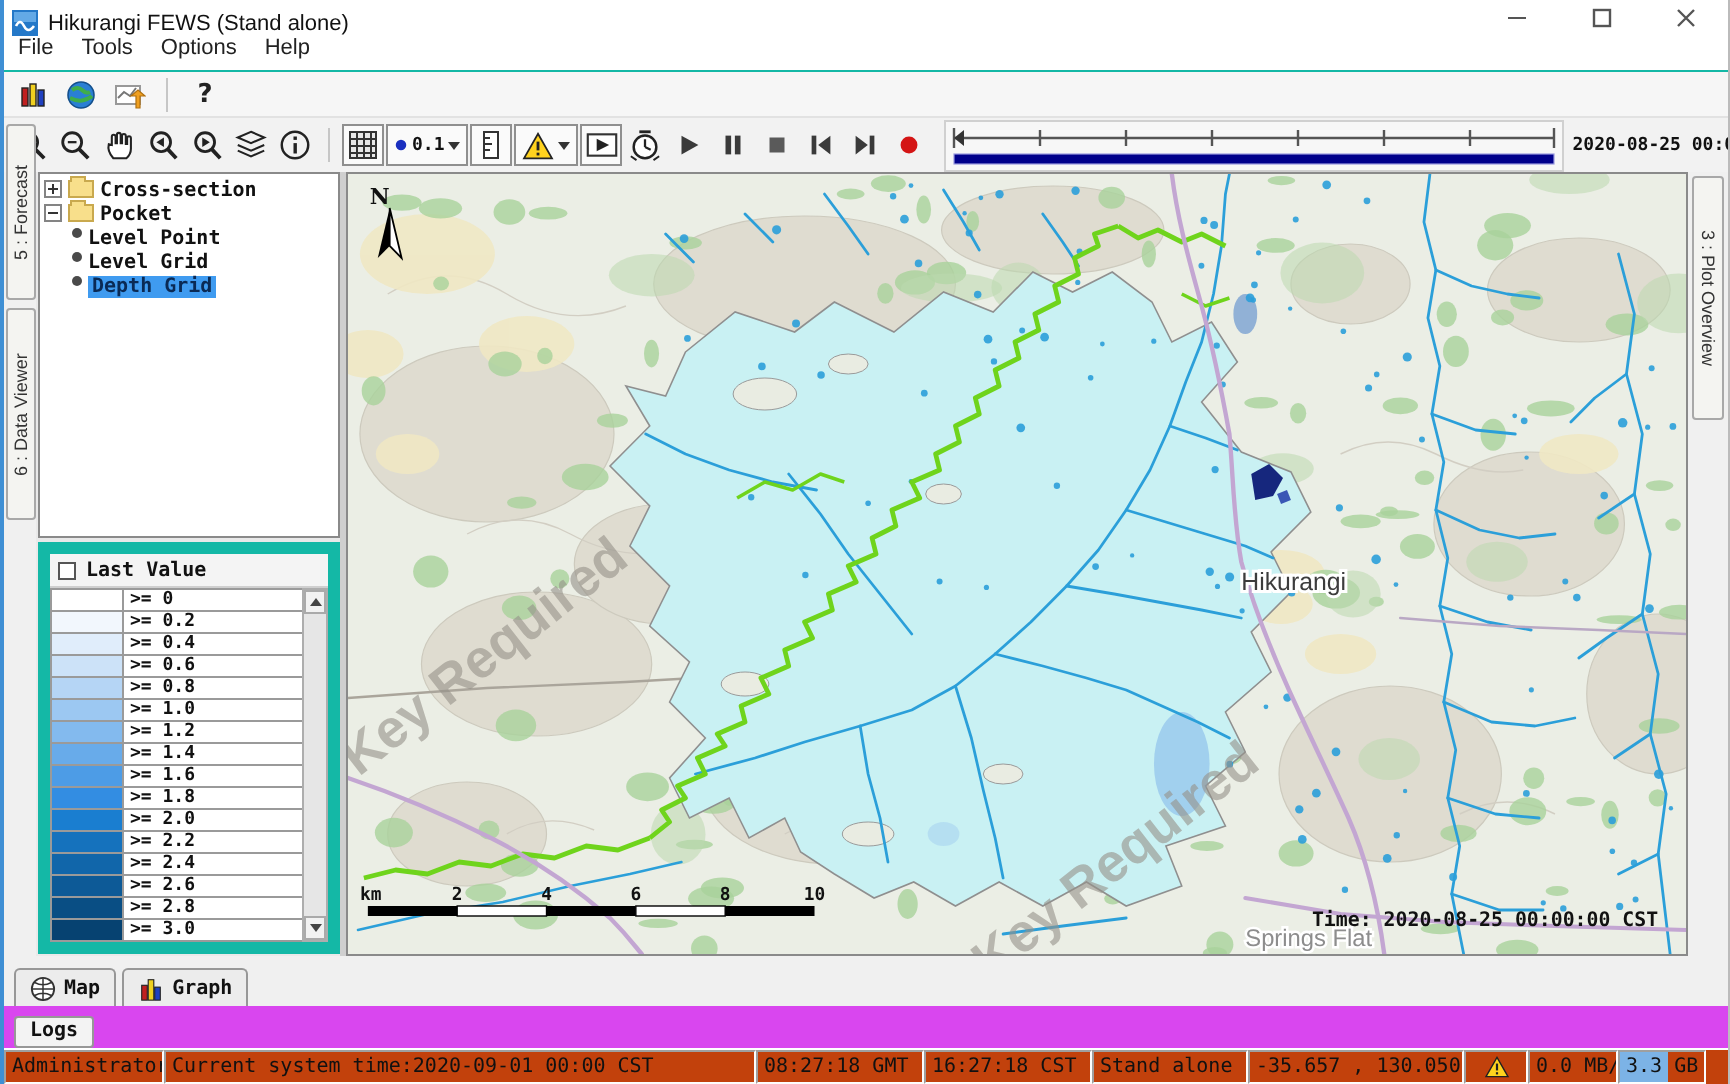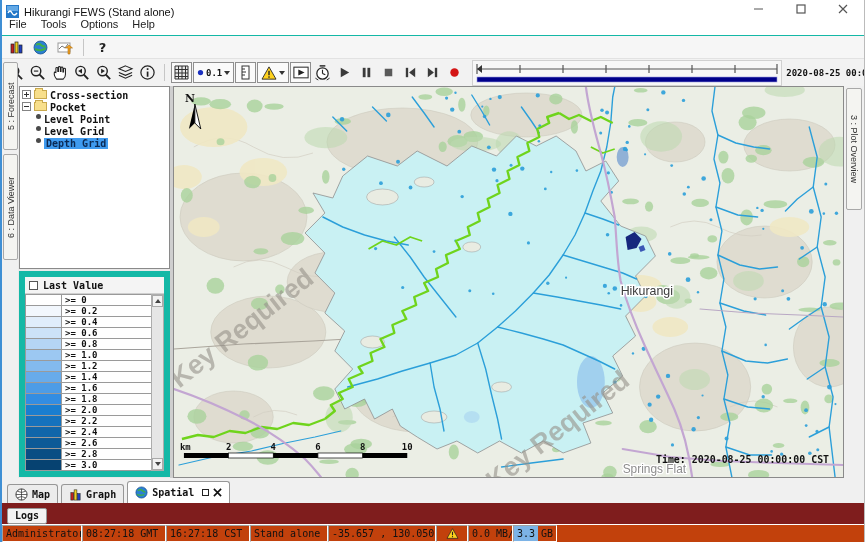--- a/index.html
+++ b/index.html
@@ -65,21 +65,21 @@
   
   .map-wrap{flex:1;position:relative;border:1px solid #8a8a8a;background:#ebeee5;}
   svg.map{display:block;width:100%;height:100%;}
   
   .bottom-tabs{height:25px;display:flex;align-items:flex-end;gap:3px;padding:0 0 0 5px;background:#f0f0f0;}
   .btab{height:19px;display:flex;align-items:center;gap:4px;padding:0 7px;border:1px solid #979797;border-bottom:none;
         border-radius:3px 3px 0 0;background:#ececec;font:bold 10px "DejaVu Sans Mono",monospace;color:#111;}
   .btab.active{background:#fff;height:22px;}
   .tab-x{display:flex;align-items:center;gap:4px;margin-left:4px;}
   .restore-box{width:7px;height:7px;border:1.4px solid #222;}
-  .logs-row{height:21px;padding:2px 0 0 5px;background:#7f1d1d;}
+  .logs-row{height:21px;padding:2px 0 0 5px;background:#d946ef;}
   .logs-btn{display:inline-flex;align-items:center;height:16px;padding:0 7px;border:1px solid #979797;border-radius:2px;
             background:#f3f3f3;font:bold 10px "DejaVu Sans Mono",monospace;color:#111;}
   
   .statusbar{height:18px;display:flex;background:#c2410c;font:10px "DejaVu Sans Mono",monospace;color:#111;border-top:1px solid #fff;}
   .scell{border:1px solid;border-color:#9f9f9f #fdfdfd #fdfdfd #9f9f9f;padding:1px 3px;white-space:nowrap;overflow:hidden;
          display:flex;align-items:center;flex:0 0 auto;}
   .scell.mem{position:relative;}
   .mem-fill{position:absolute;left:0;top:0;bottom:0;width:58%;background:#7cb3e6;}
   .mem-text{position:relative;}
 </style>
@@ -804,42 +804,29 @@
       <span>Map</span>
     </div>
     <div class="btab">
       <svg width="13" height="13" viewBox="0 0 14 14">
         <rect x="2" y="5" width="3" height="8" fill="#c02020" stroke="#222" stroke-width=".6"></rect>
         <rect x="5.5" y="2" width="3" height="11" fill="#f0d020" stroke="#222" stroke-width=".6"></rect>
         <rect x="9" y="6" width="3" height="7" fill="#2040c0" stroke="#222" stroke-width=".6"></rect>
       </svg>
       <span>Graph</span>
     </div>
-    <div class="btab active">
-      <svg width="13" height="13" viewBox="0 0 14 14">
-        <circle cx="7" cy="7" r="6" fill="#2a7fd4"></circle>
-        <path d="M3 5 q3 -2 5 0 t3 1 M2 9 q4 2 8 0" stroke="#3fae4a" stroke-width="1.6" fill="none"></path>
-        <circle cx="7" cy="7" r="6" fill="none" stroke="#14508c" stroke-width=".8"></circle>
-      </svg>
-      <span>Spatial</span>
-      <span class="tab-x">
-        <span class="restore-box"></span>
-        <svg width="9" height="9" viewBox="0 0 10 10">
-            <path d="M1 1 L9 9 M9 1 L1 9" stroke="#111" stroke-width="1.8"></path>
-          </svg>
-      </span>
-    </div>
   </div>
 
   <div class="logs-row">
     <span class="logs-btn">Logs</span>
   </div>
 
   <div class="statusbar">
     <div class="scell" style="width:80px">Administrator</div>
+    <div class="scell" style="width:296px">Current system time:2020-09-01 00:00 CST</div>
     <div class="scell" style="width:84px">08:27:18 GMT</div>
     <div class="scell" style="width:84px">16:27:18 CST</div>
     <div class="scell" style="width:78px">Stand alone</div>
     <div class="scell" style="width:108px">-35.657 , 130.050</div>
     <div class="scell" style="width:32px;justify-content:center">
       <svg width="13" height="11" viewBox="0 0 18 16">
         <path d="M9 1 L17 15 H1 Z" fill="#ffd21e" stroke="#222" stroke-width="1"></path>
         <rect x="8.2" y="5.5" width="1.6" height="5" fill="#222"></rect>
           <rect x="8.2" y="11.8" width="1.6" height="1.6" fill="#222"></rect>
       </svg>

